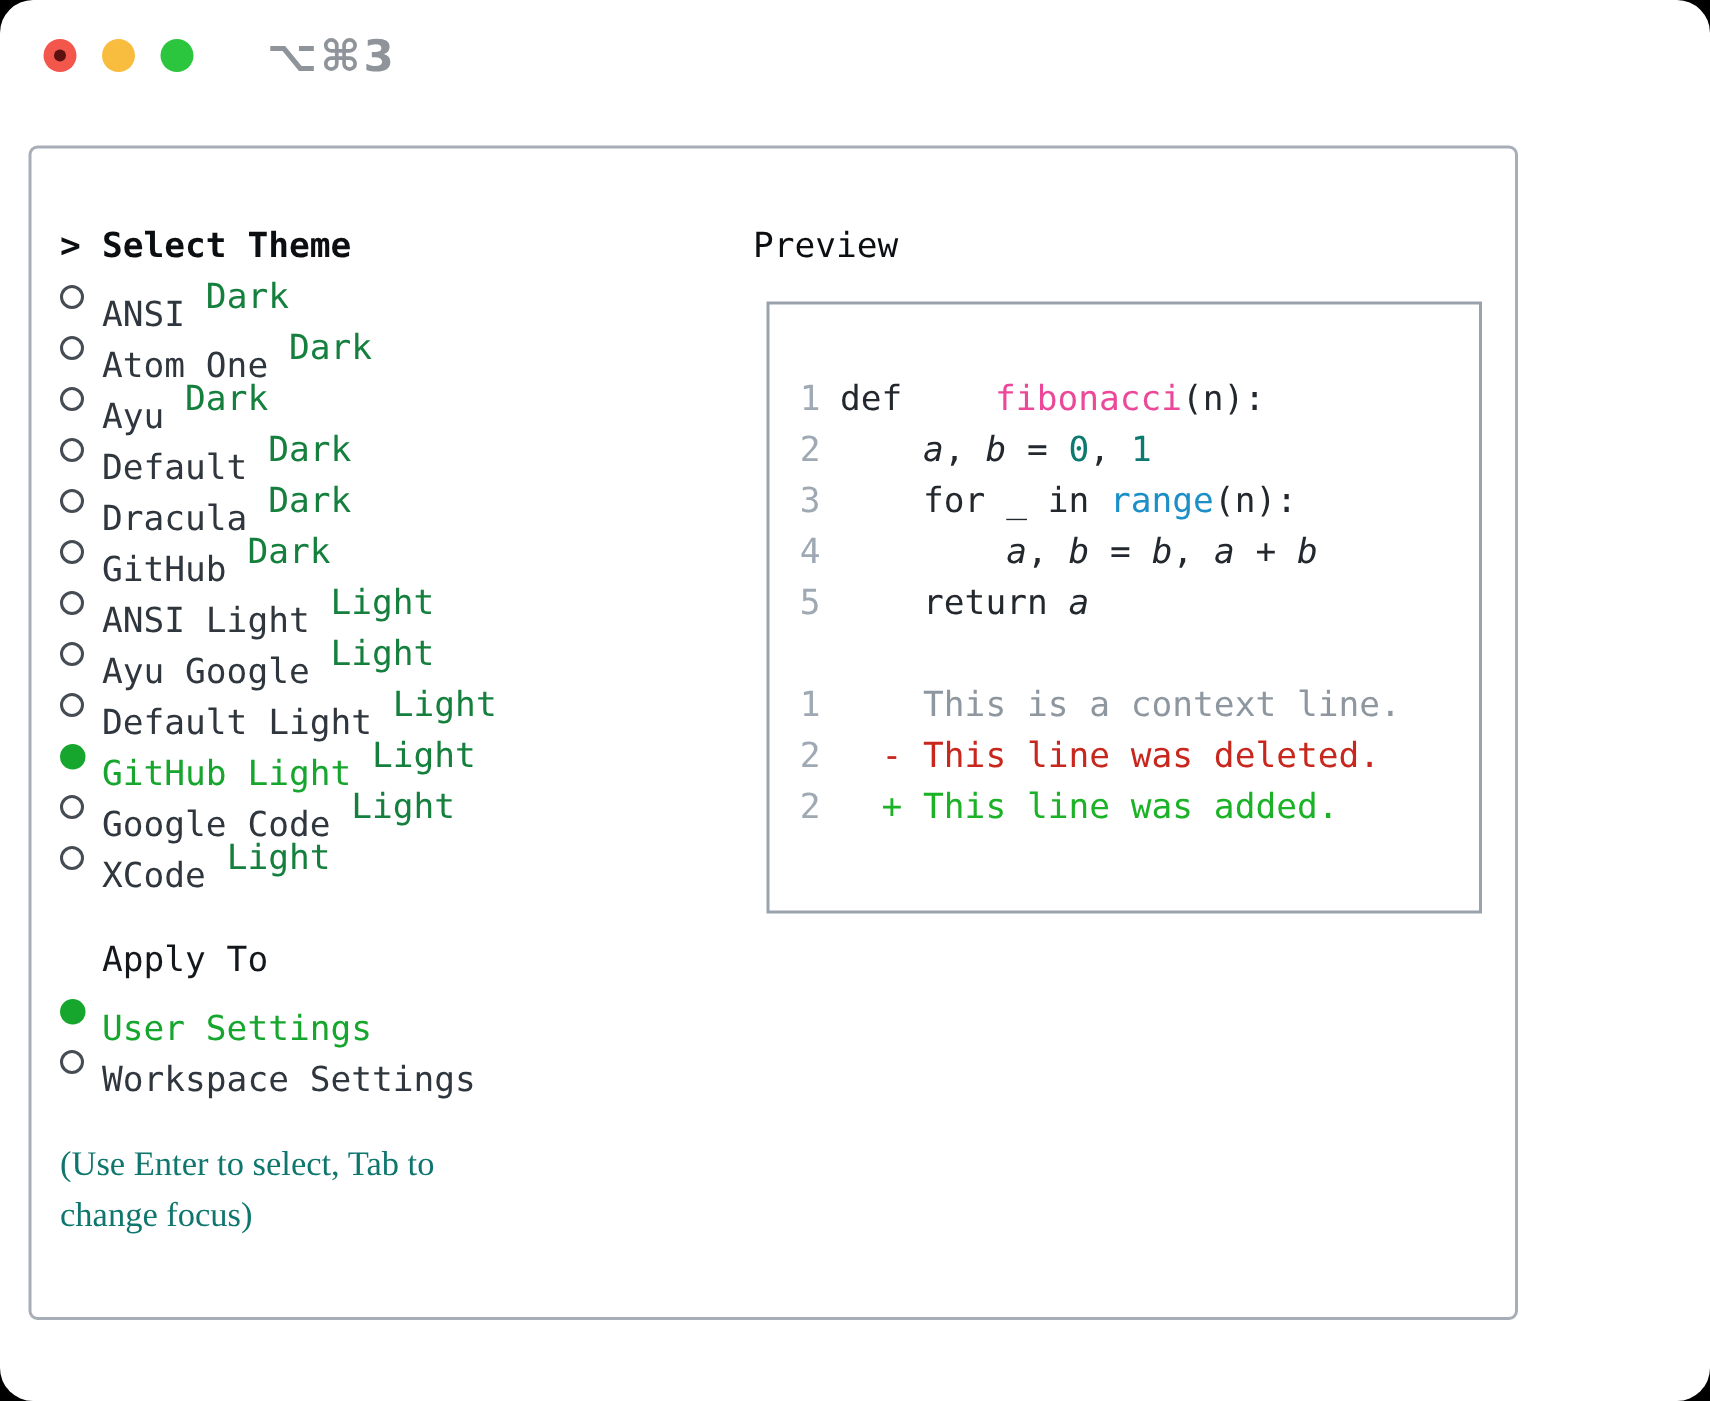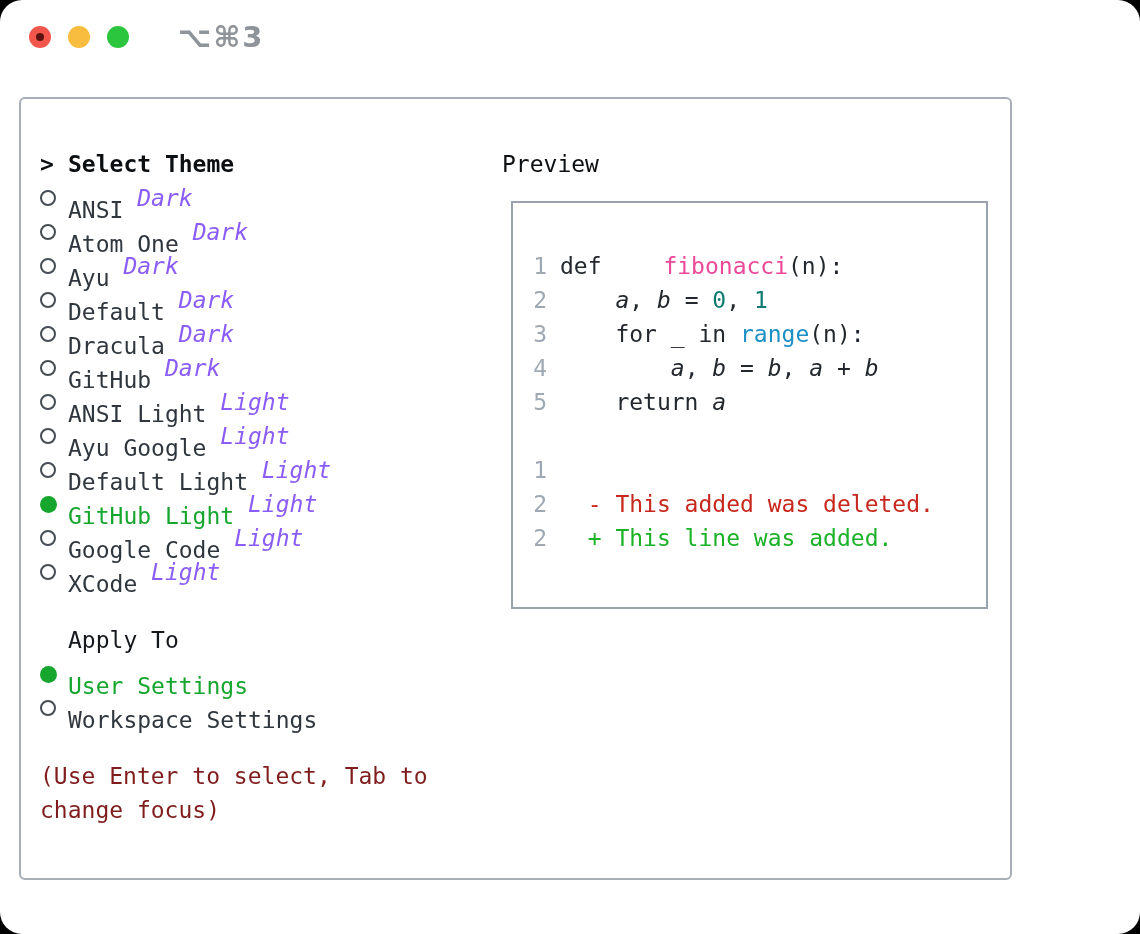--- a/index.html
+++ b/index.html
@@ -26,24 +26,24 @@
     border:2px solid #a7aeb8;border-radius:6px;background:#fff;box-sizing:border-box;
   }
   .left-col{position:absolute;left:19px;top:48px;}
   .row{display:flex;align-items:center;height:34px;font-size:23px;white-space:pre;}
   .marker{width:28px;display:flex;align-items:center;flex:none;}
   .prompt{font-weight:700;color:#0c0f12;}
   .ring{width:16px;height:16px;border:2px solid #454c54;border-radius:50%;box-sizing:border-box;}
   .dot-sel{width:17px;height:17px;border-radius:50%;background:#16a62e;}
   .theme-name{color:#2f363d;margin-top:24px;}
   .theme-name.selected{color:#16a62e;}
-  .variant{color:#8b5cf6;font-style:italic;}
+  .variant{color:#15803d;}
   .header-text{font-weight:700;color:#0c0f12;}
   .apply-header-text{color:#14181c;}
-  .hint{height:34px;line-height:34px;font-size:23px;color:#7f1d1d;white-space:pre;}
+  .hint{height:34px;line-height:34px;font-size:23px;color:#0f766e;white-space:pre;font-family:Liberation Serif, serif;}
   .blank-row{height:34px;}
   
   .preview-header{
     position:absolute;left:481px;top:48px;height:34px;line-height:34px;
     font-size:23px;font-weight:400;color:#0c0f12;
   }
   .preview-box{
     position:absolute;left:490px;top:102px;width:477px;height:408px;
     border:2px solid #9aa3ad;background:#fff;box-sizing:border-box;
     padding:46px 0 0 19px;overflow:hidden;
@@ -119,20 +119,20 @@
     <div class="preview-box">
       <div id="code-lines">
           <div class="code-row"><span class="ln">1</span><span class="c-plain">def </span><span class="c-func">fibonacci</span><span class="c-plain">(n):</span></div>
           <div class="code-row"><span class="ln">2</span><span class="c-plain">    </span><span class="c-var">a</span><span class="c-plain">, </span><span class="c-var">b</span><span class="c-plain"> = </span><span class="c-num">0</span><span class="c-plain">, </span><span class="c-num">1</span></div>
           <div class="code-row"><span class="ln">3</span><span class="c-plain">    for _ in </span><span class="c-builtin">range</span><span class="c-plain">(n):</span></div>
           <div class="code-row"><span class="ln">4</span><span class="c-plain">        </span><span class="c-var">a</span><span class="c-plain">, </span><span class="c-var">b</span><span class="c-plain"> = </span><span class="c-var">b</span><span class="c-plain">, </span><span class="c-var">a</span><span class="c-plain"> + </span><span class="c-var">b</span></div>
           <div class="code-row"><span class="ln">5</span><span class="c-plain">    return </span><span class="c-var">a</span></div>
         </div>
       <div class="blank-row"></div>
       <div id="diff-lines">
-          <div class="code-row"><span class="ln">1</span></div>
-          <div class="code-row"><span class="ln">2</span><span class="c-del">  - This added was deleted.</span></div>
+          <div class="code-row"><span class="ln">1</span><span class="c-context">    This is a context line.</span></div>
+          <div class="code-row"><span class="ln">2</span><span class="c-del">  - This line was deleted.</span></div>
           <div class="code-row"><span class="ln">2</span><span class="c-add">  + This line was added.</span></div>
         </div>
     </div>
 
   </div>
 </div>
 
 </body></html>

